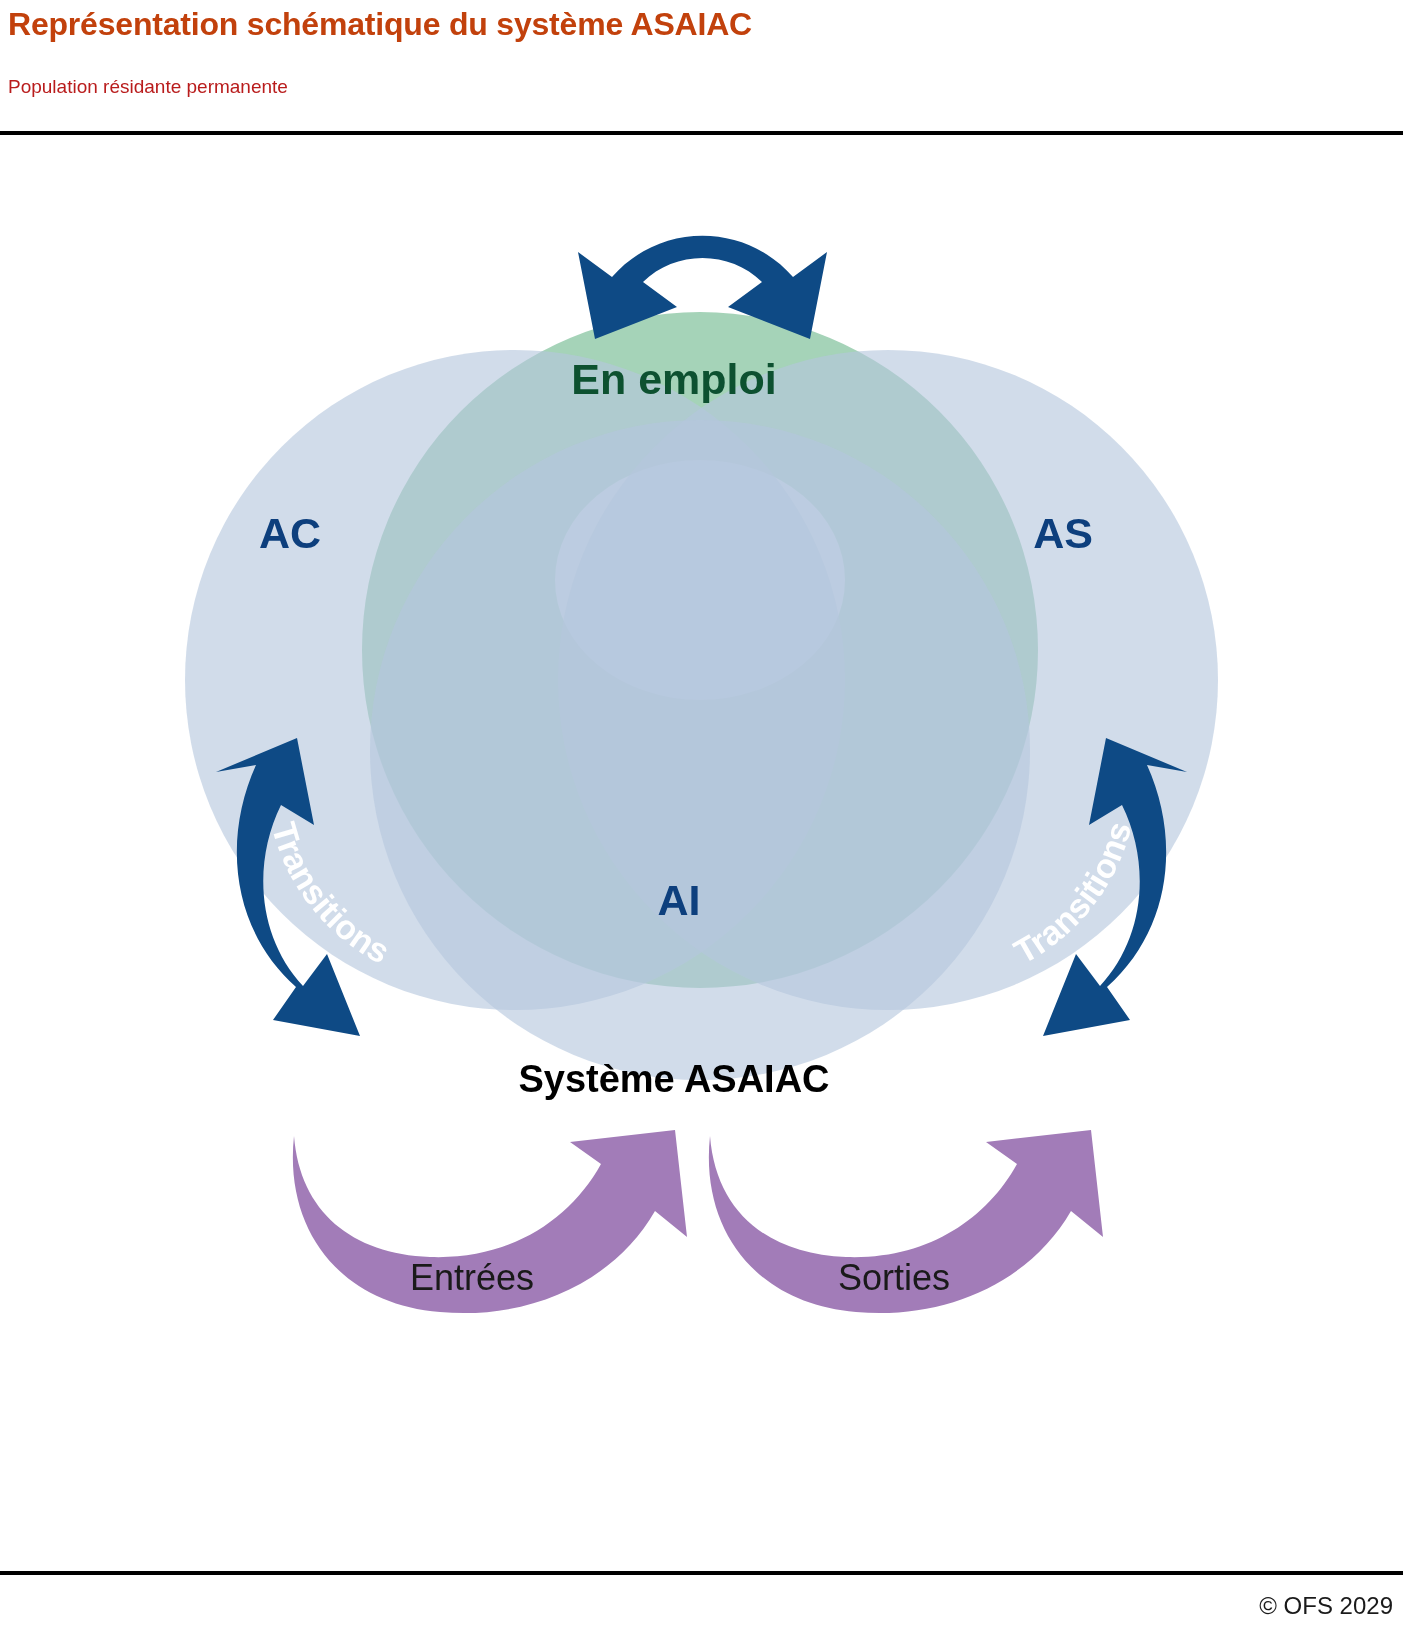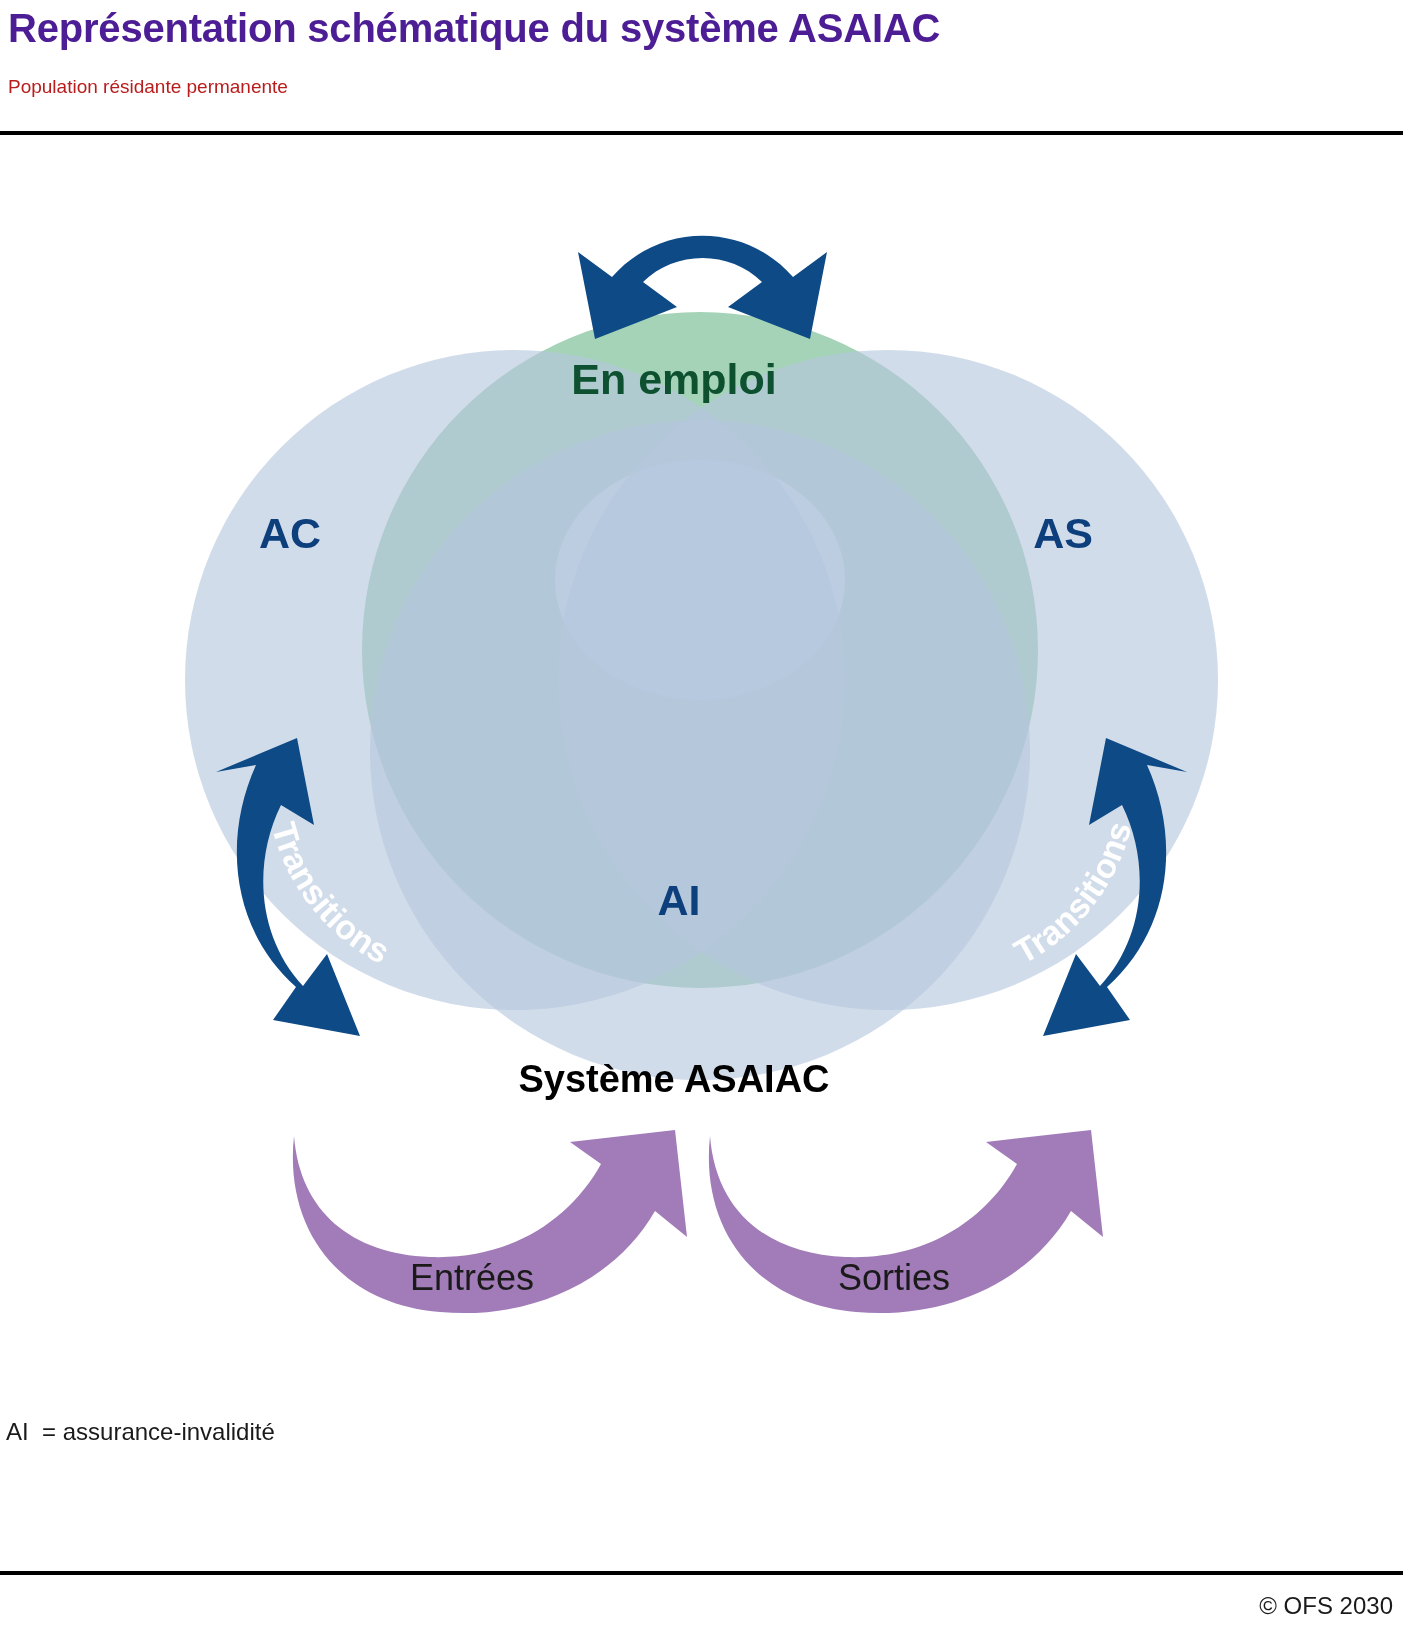--- a/index.html
+++ b/index.html
@@ -18,24 +18,24 @@
   .page {
     position: absolute;
     inset: 0;
   }
 
   
   .title {
     position: absolute;
     left: 8px;
     top: 6px;
-    font-size: 40px;
+    font-size: 32px;
     font-weight: bold;
     letter-spacing: -0.2px;
-    color: #4c1d95;
+    color: #c2410c;
     white-space: nowrap;
   }
   .subtitle {
     position: absolute;
     left: 8px;
     top: 76px;
     font-size: 19px;
     font-weight: normal;
     color: #b91c1c;
     white-space: nowrap;
@@ -238,20 +238,19 @@
                  L 1103 1097
                  L 1071 1071
                  C 1029 1144, 943 1180, 856 1172
                  C 756 1164, 700 1090, 710 996 Z" fill="#a27cb8"></path>
         <text class="lbl-flow" x="894" y="1150" text-anchor="middle">Sorties</text>
       </g>
     </svg>
   </div>
 
   <div class="legend">
-    <div>AI  = assurance-invalidité</div>
     
   </div>
 
   <div class="rule-bottom"></div>
-  <div class="copyright">© OFS 2030</div>
+  <div class="copyright">© OFS 2029</div>
 
 </div>
 
 </body></html>

